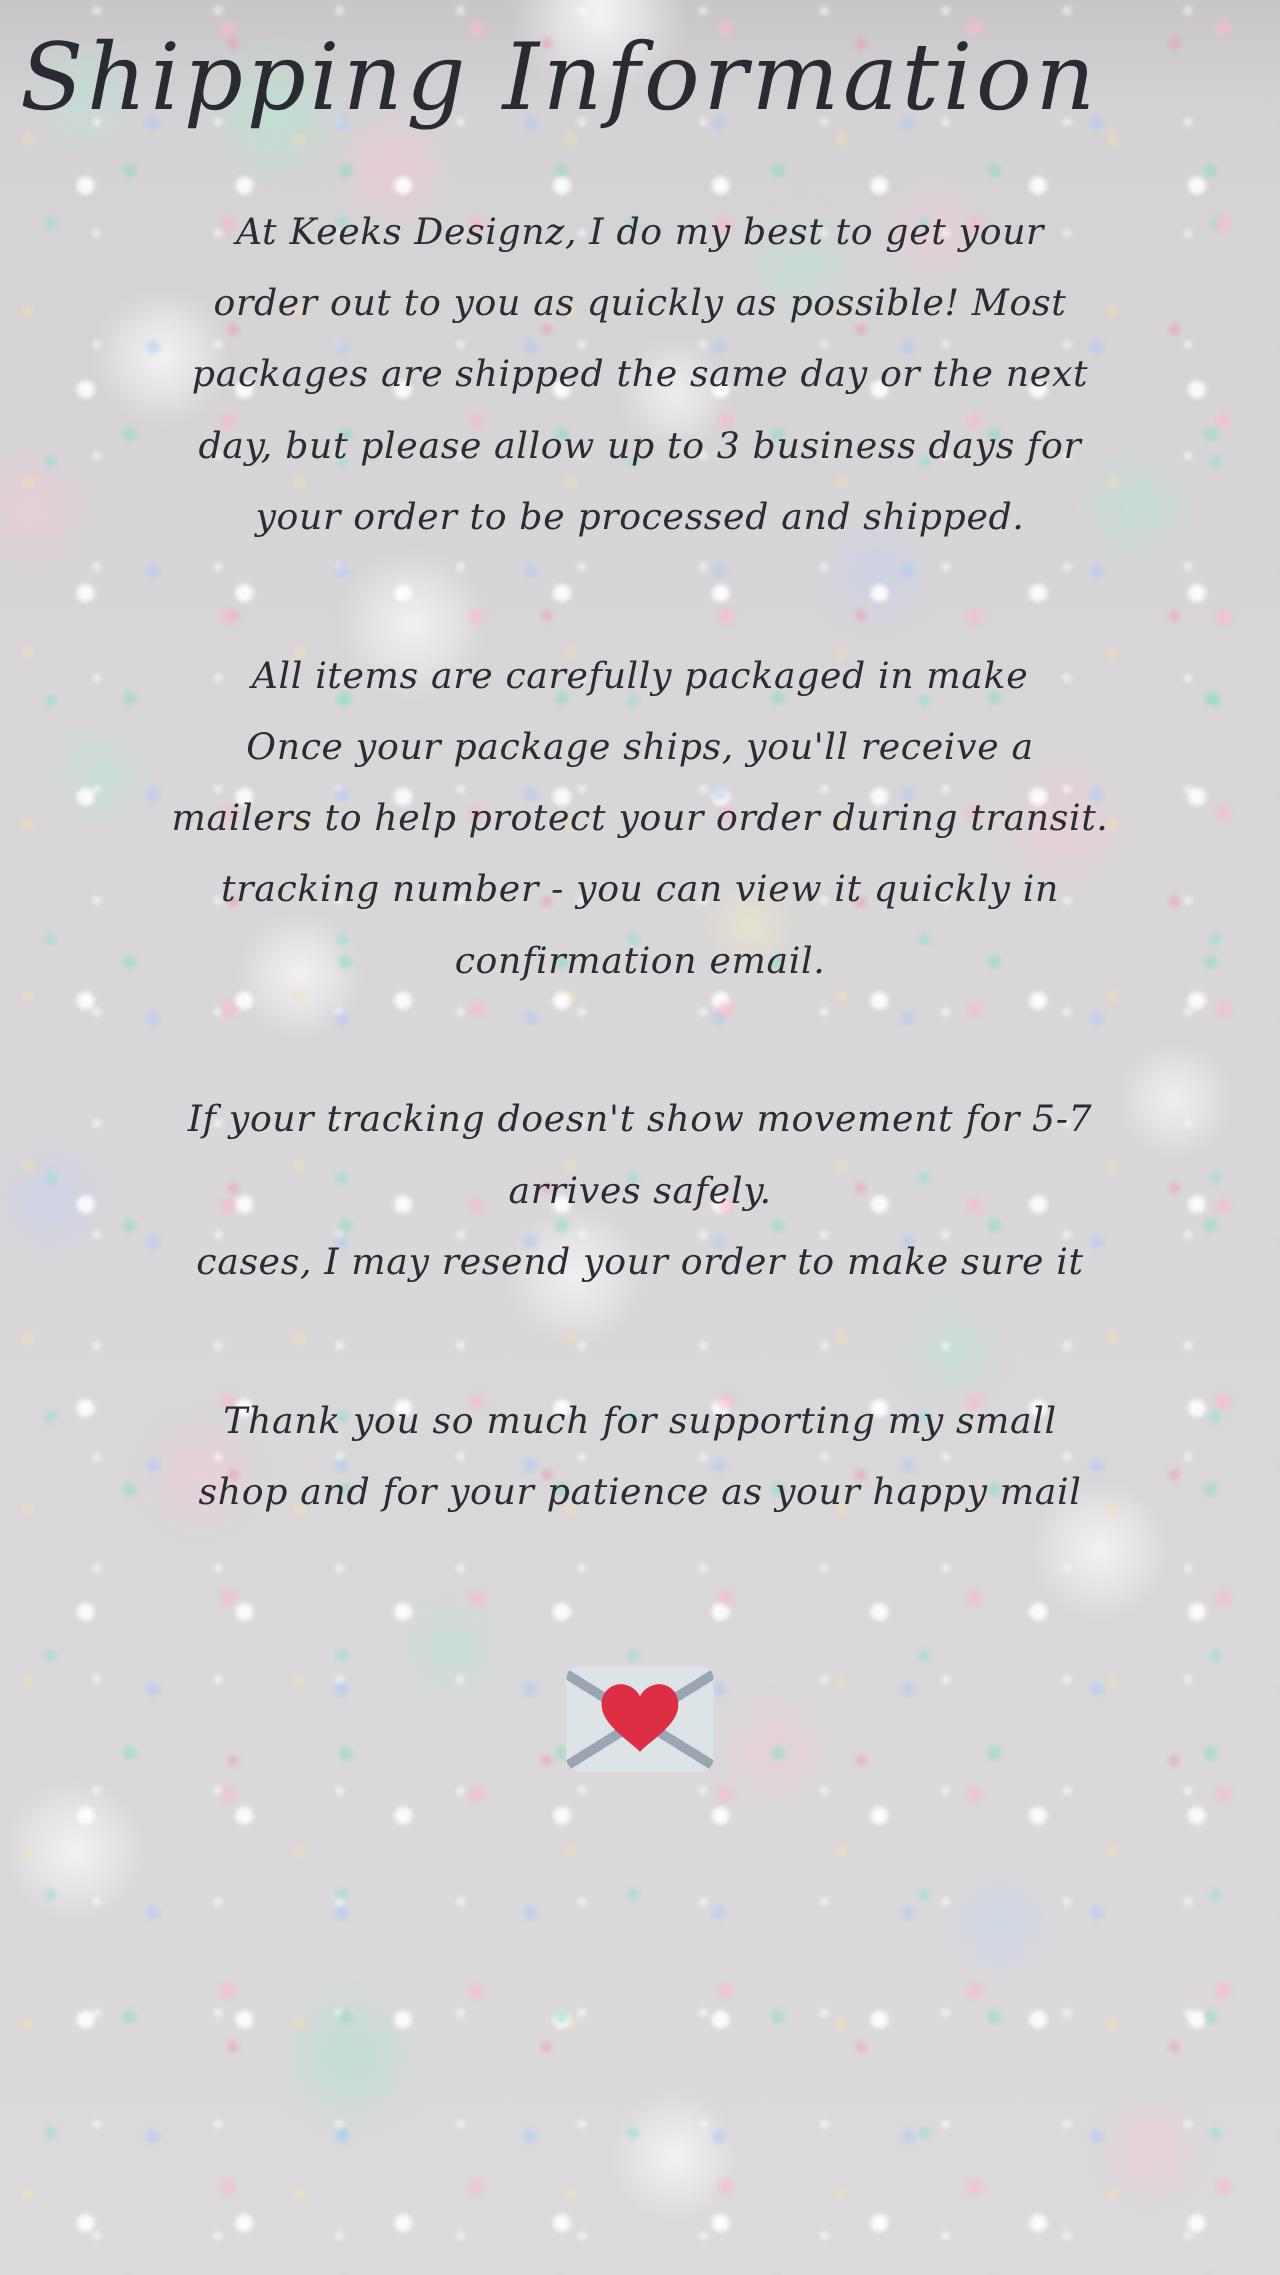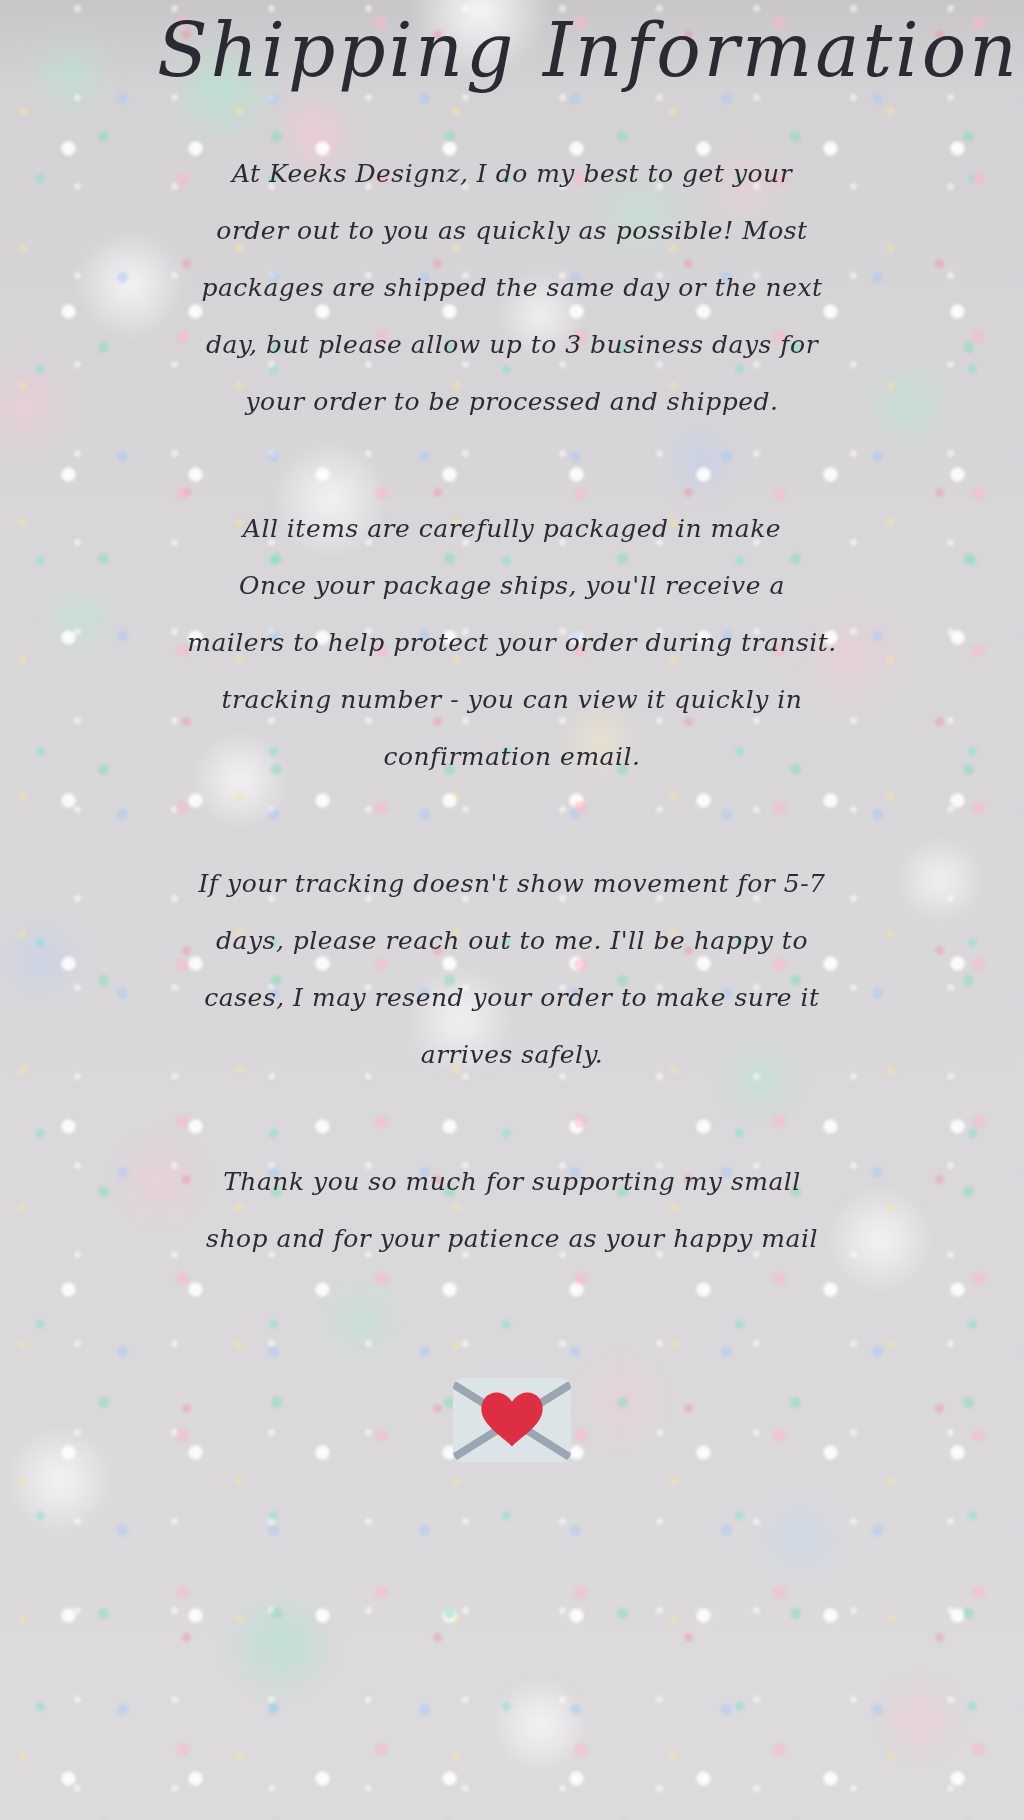--- a/index.html
+++ b/index.html
@@ -77,35 +77,35 @@
     background-repeat: repeat;
   }
   .content {
     position: relative;
     z-index: 2;
     width: 100%;
     height: 100%;
     color: #2c2b33;
   }
   .title {
-    margin: 4px;
-    text-align: right;
+    margin: 16px;
+    text-align: left;
     font-style: italic;
     font-weight: 500;
     font-size: 74px;
     line-height: 1.25;
     letter-spacing: 3px;
     color: #2a2a32;
   }
   .body {
     width: 950px;
     margin: 48px auto 0 auto;
     text-align: center;
     font-style: italic;
-    font-size: 25px;
+    font-size: 29px;
     line-height: 57px;
     letter-spacing: 0.5px;
   }
   .paragraph { margin: 0 0 70px 0; }
   .paragraph:last-child { margin-bottom: 0; }
   .line { white-space: nowrap; }
   .footer {
     margin-top: 110px;
     text-align: center;
   }
@@ -129,23 +129,22 @@
         </div>
         <div class="paragraph">
           <div class="line">All items are carefully packaged in make</div>
           <div class="line">Once your package ships, you'll receive a</div>
           <div class="line">mailers to help protect your order during transit.</div>
           <div class="line">tracking number - you can view it quickly in</div>
           <div class="line">confirmation email.</div>
         </div>
         <div class="paragraph">
           <div class="line">If your tracking doesn't show movement for 5-7</div>
-          <div class="line">days, please reach out to me. I'll be happy to</div>
+          <div class="line">arrives safely.</div>
           <div class="line">cases, I may resend your order to make sure it</div>
-          <div class="line">arrives safely.</div>
         </div>
         <div class="paragraph">
           <div class="line">Thank you so much for supporting my small</div>
           <div class="line">shop and for your patience as your happy mail</div>
         </div>
       </main>
 
     <div class="footer">
       <svg class="love-letter" width="118" height="86" viewBox="0 0 120 86" aria-hidden="true">
         <defs>

